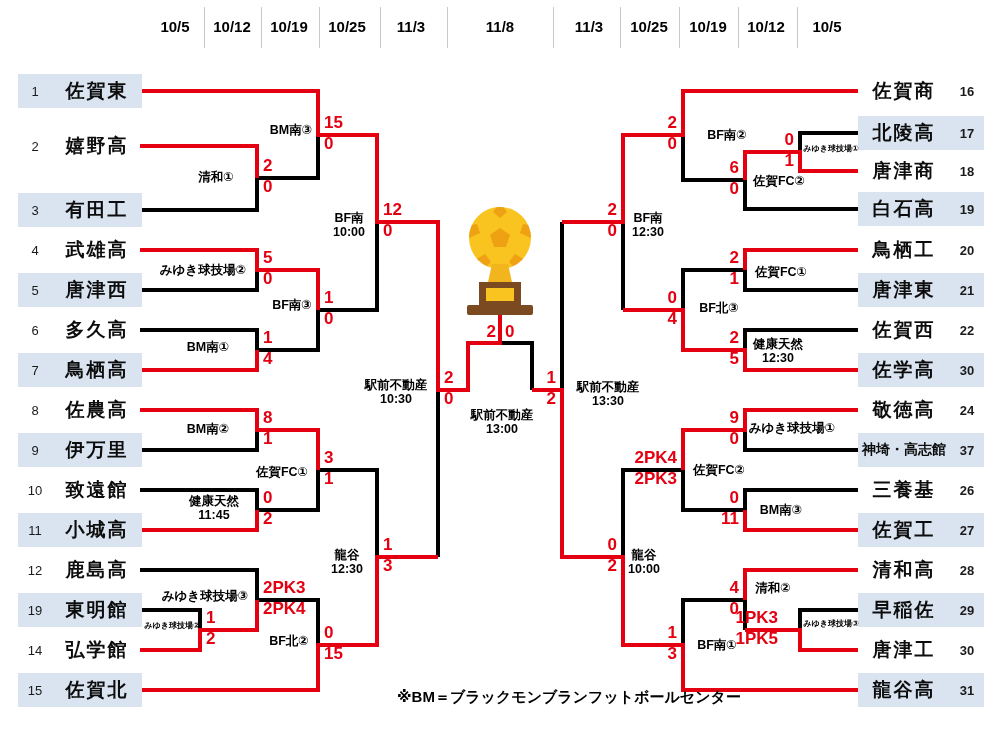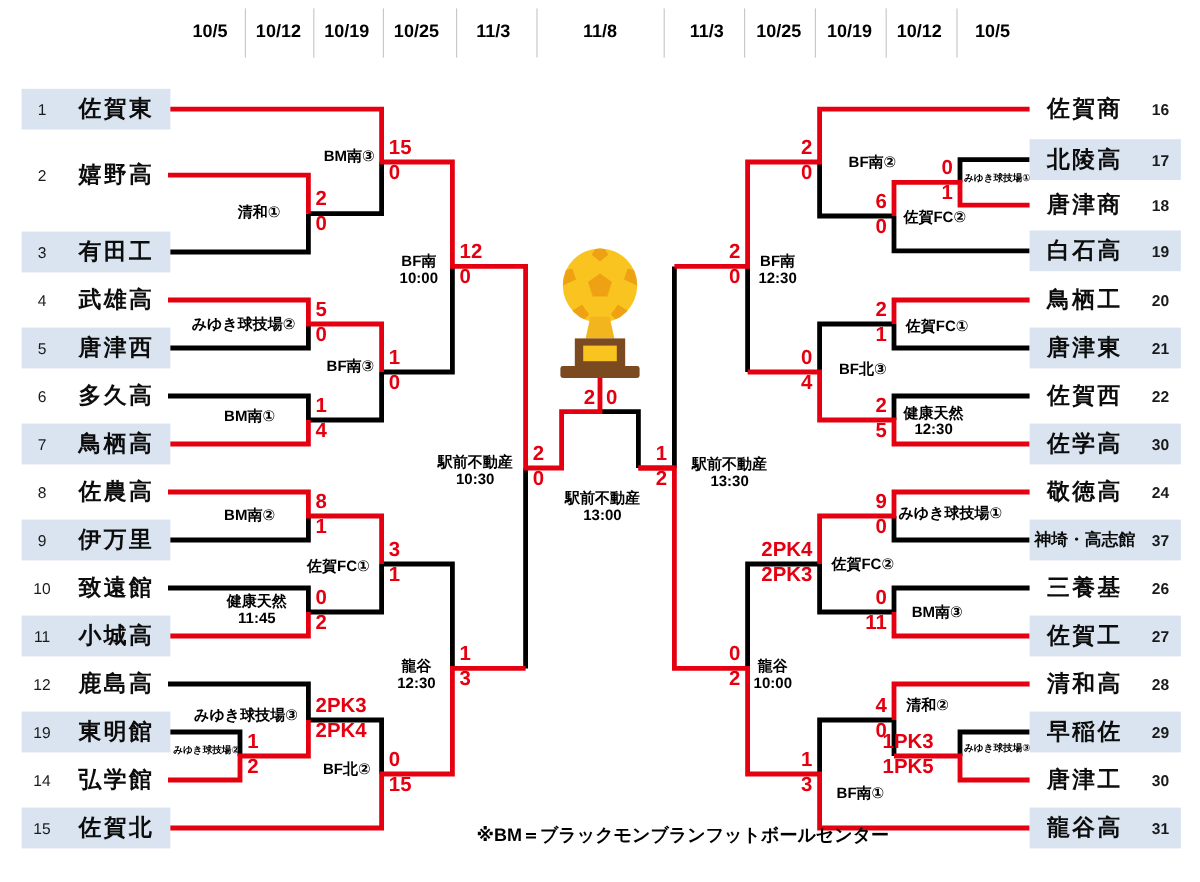--- a/index.html
+++ b/index.html
@@ -450,21 +450,21 @@
         <div>1PK3</div>
         <div>1PK5</div>
       </div>
       <div class="venue" style="left: 773px; top: 588px;">
         <div>清和②</div>
       </div>
       <div class="score ra" style="top: 577px; right: 261px;">
         <div>4</div>
         <div>0</div>
       </div>
-      <div class="venue" style="left: 717px; top: 645px; margin-top: 16px;">
+      <div class="venue" style="left: 717px; top: 645px;">
         <div>BF南①</div>
       </div>
       <div class="score ra" style="top: 622px; right: 323px;">
         <div>1</div>
         <div>3</div>
       </div>
       <div class="venue" style="left: 644px; top: 562px;">
         <div>龍谷</div>
         <div>10:00</div>
       </div>

